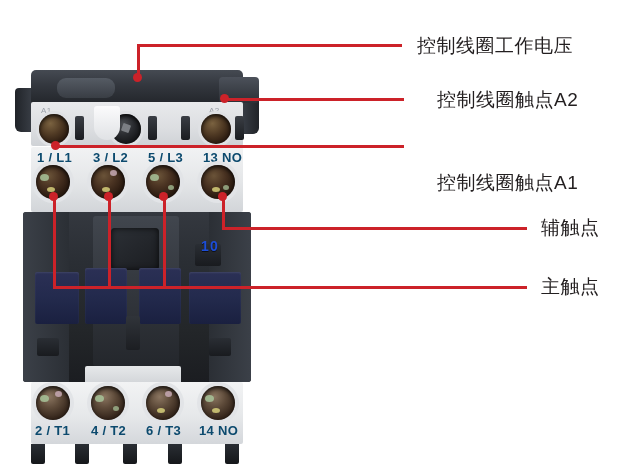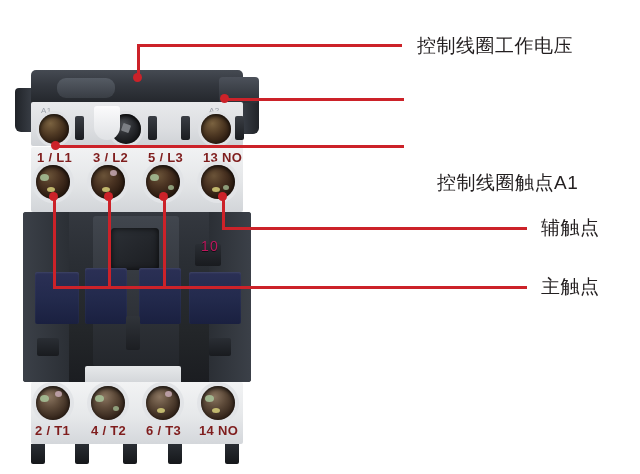--- a/index.html
+++ b/index.html
@@ -73,22 +73,22 @@
   .w4{left:176px;top:206px;width:52px;}
 
   .mark-sq{position:absolute;width:22px;height:18px;border-radius:2px;
        background:linear-gradient(180deg,#2a2e34,#191b1f);}
   .ms1{left:24px;top:272px;} .ms2{left:196px;top:272px;}
   .ms3{left:182px;top:178px;width:26px;height:22px;}
 
   .brand{position:absolute;left:22px;top:164px;color:#9aa2ad;font-size:14px;
        letter-spacing:1.2px;font-weight:bold;text-shadow:0 1px 0 rgba(0,0,0,.6);
        line-height:17px;}
-  .brand-10{position:absolute;left:188px;top:172px;color:#be185d;font-size:14px;
-       letter-spacing:1.2px;font-weight:normal;text-shadow:0 1px 0 rgba(0,0,0,.6);}
+  .brand-10{position:absolute;left:188px;top:172px;color:#1d4ed8;font-size:14px;
+       letter-spacing:1.2px;font-weight:bold;text-shadow:0 1px 0 rgba(0,0,0,.6);}
 
   .bot-plate{position:absolute;left:72px;top:300px;width:96px;height:22px;
        background:linear-gradient(180deg,#e6e8ea,#cdd0d4);border-radius:2px;}
 
   
   .foot{position:absolute;top:378px;width:14px;height:20px;border-radius:0 0 2px 2px;
        background:linear-gradient(180deg,#2a2e34,#15171a);}
 
   
   .screw{position:absolute;width:34px;height:34px;border-radius:50%;
@@ -109,21 +109,21 @@
        box-shadow:0 0 0 3px #dfe1e4, inset 0 2px 4px rgba(0,0,0,.9);}
   .screw-black .star{position:absolute;left:11px;top:10px;width:8px;height:8px;
        background:#7b7e83;border-radius:1px;transform:rotate(20deg);}
 
   .slot{position:absolute;width:9px;height:24px;border-radius:2px;
        background:linear-gradient(180deg,#3a3e44,#1a1c20);}
 
   .coilwhite{position:absolute;left:81px;top:40px;width:26px;height:34px;
        border-radius:3px 3px 13px 13px;background:linear-gradient(180deg,#fbfbfc,#e0e2e5);}
 
-  .tlabel{position:absolute;font-size:13px;color:#7f1d1d;font-weight:600;letter-spacing:.3px;
+  .tlabel{position:absolute;font-size:13px;color:#0c4a6e;font-weight:600;letter-spacing:.3px;
        white-space:nowrap;}
 
   .a-mark{position:absolute;font-size:8px;color:#9aa0a8;letter-spacing:.5px;}
 
   
   .lead{position:absolute;background:#cc2229;}
   .lead.h{height:3px;}
   .lead.v{width:3px;}
   .dot{position:absolute;width:9px;height:9px;border-radius:50%;background:#cc2229;}
 
@@ -253,17 +253,18 @@
 
   <div class="lead h" style="left:53px;top:286px;width:474px;"></div>
   <div class="lead v" style="left:53px;top:196px;height:93px;"></div>
   <div class="lead v" style="left:108px;top:196px;height:93px;"></div>
   <div class="lead v" style="left:163px;top:196px;height:93px;"></div>
   <div class="dot" style="left:49px;top:192px;"></div>
   <div class="dot" style="left:104px;top:192px;"></div>
   <div class="dot" style="left:159px;top:192px;"></div>
 
   <div class="callout" style="left:417px;top:33px;">控制线圈工作电压</div>
+  <div class="callout" style="left:437px;top:87px;">控制线圈触点A2</div>
   <div class="callout" style="left:437px;top:134px;margin-top:36px;">控制线圈触点A1</div>
   <div class="callout" style="left:541px;top:274px;">主触点</div>
   <div class="callout" style="left:541px;top:215px;">辅触点</div>
 
 </div>
 
 </body></html>

